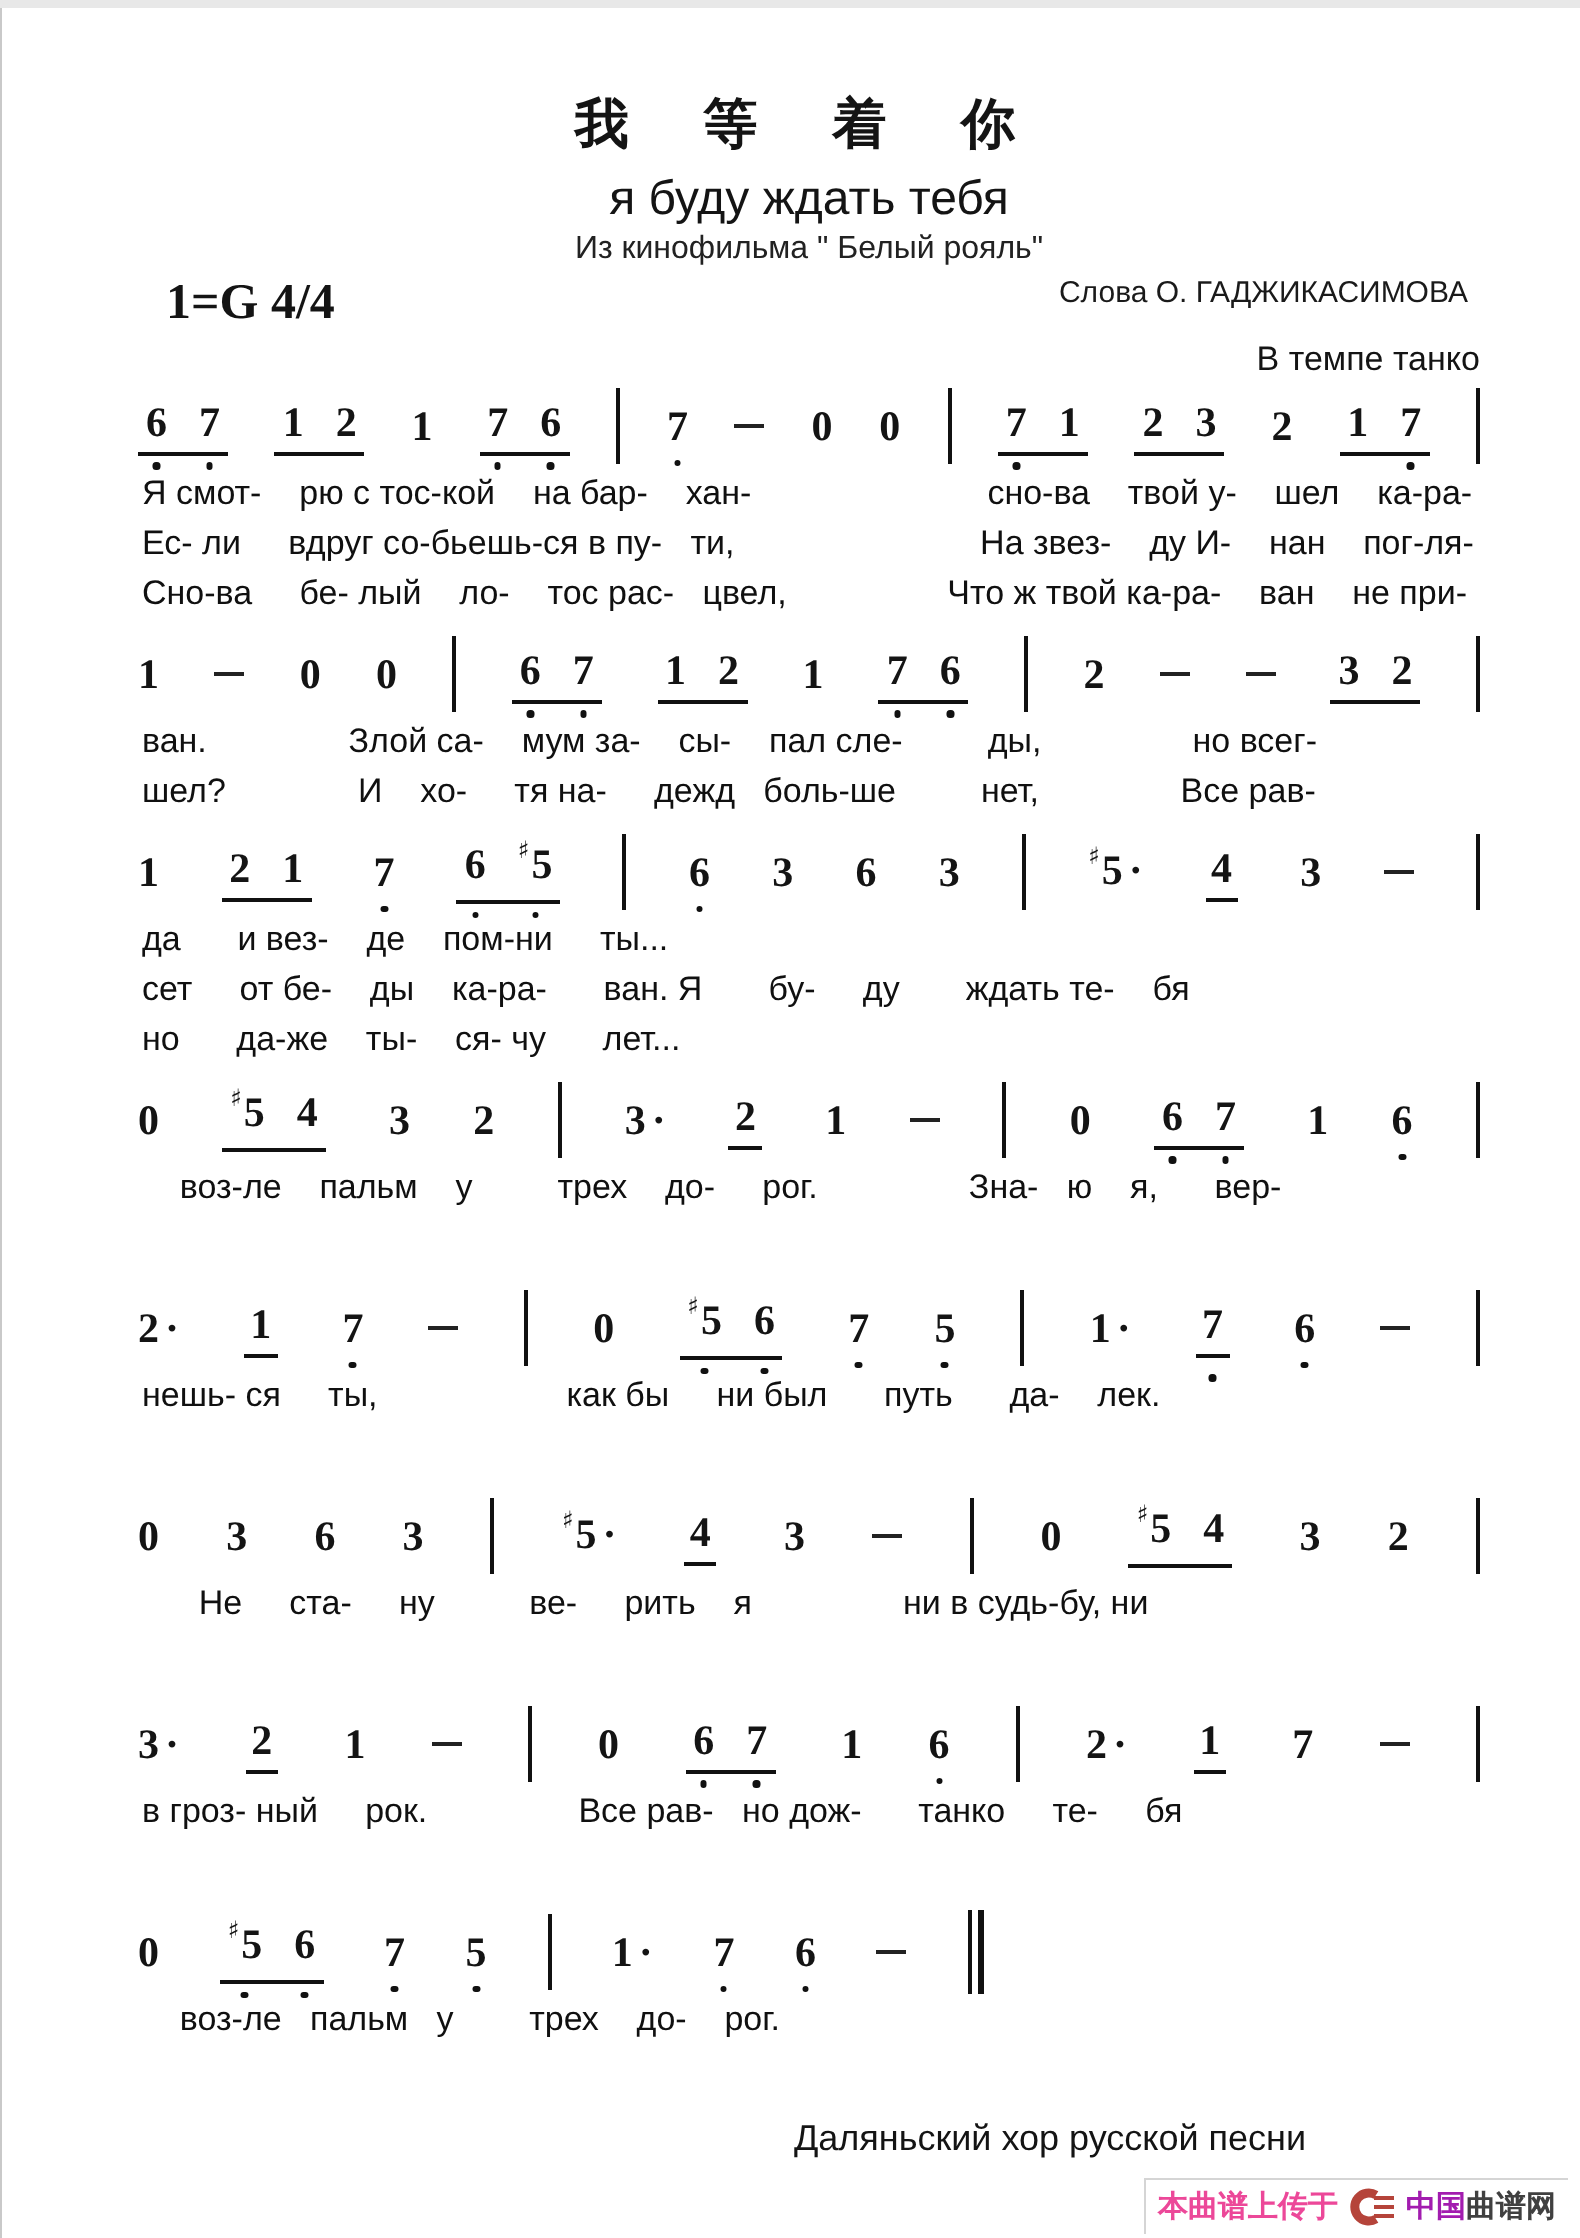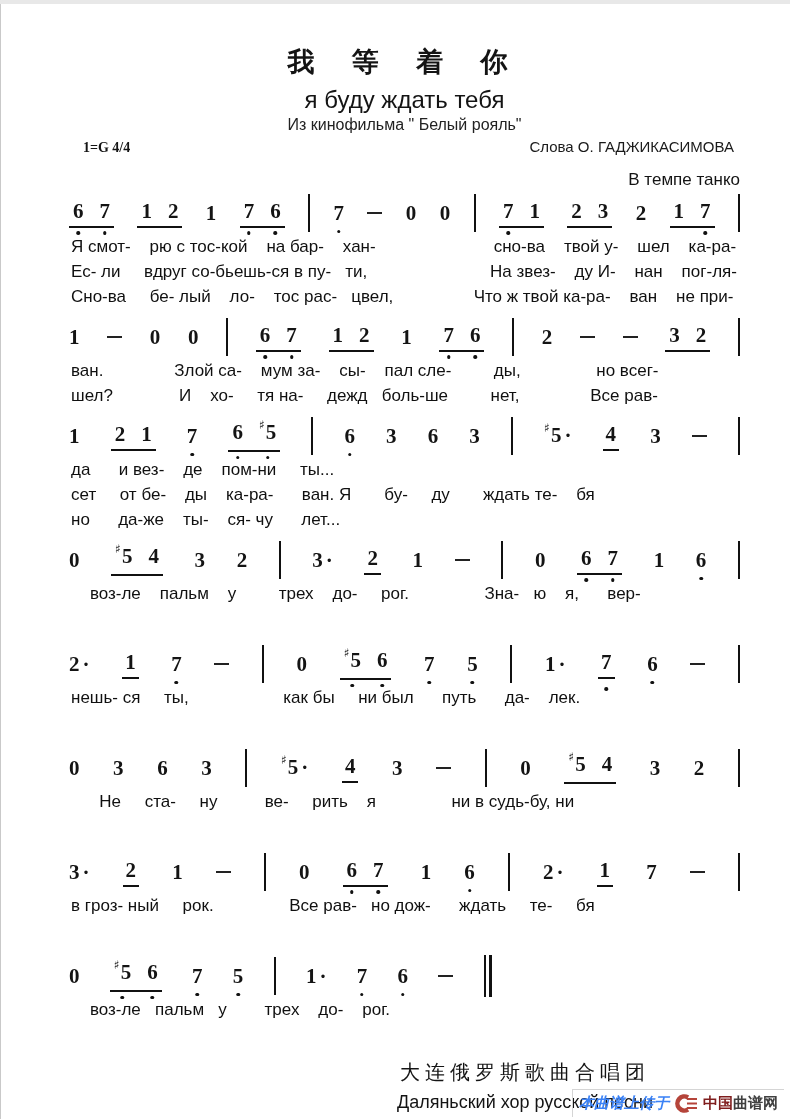--- a/index.html
+++ b/index.html
@@ -23,21 +23,21 @@
     font-size:27px;font-weight:700;letter-spacing:14px;
     margin:6px 0 2px 0;
   }
   .title-ru{font-size:24px;font-weight:500;margin:6px 0 2px 0;}
   .film{font-size:16px;color:#222;margin:2px 0 0 0;}
   .credits{
     position:absolute;right:6px;top:92px;
     text-align:left;font-size:15px;line-height:1.4;color:#1a1a1a;
   }
   .keyrow{text-align:left;margin:4px 0 0 14px;height:24px;}
-  .key{font-family:"Liberation Serif", serif;font-size:14px;font-weight:700;}
+  .key{font-family:"Liberation Serif", serif;font-size:25px;font-weight:700;}
   .tempo{text-align:right;margin:8px 0 2px 46px;font-size:17px;}
   
   .music{margin-top:2px;}
   .system{margin-bottom:7px;}
   .system.single{margin-bottom:37px;}
   .notes{
     display:flex;align-items:center;justify-content:space-between;
     height:42px;
     font-family:"Liberation Serif", serif;
     font-weight:700;font-size:21px;
@@ -81,22 +81,22 @@
   }
   .choir-ru{font-size:18px;margin-bottom:10px;}
   
   .wm{
     position:absolute;right:6px;bottom:5px;
     display:flex;align-items:center;gap:5px;
     font-size:15px;font-weight:700;
     padding:4px 6px;
     border-left:1px solid #d5d5d5;border-top:1px solid #d5d5d5;
   }
-  .wm-prefix{color:#3b82f6;font-style:italic;}
-  .wm-site-bold{color:#7f1d1d;}
+  .wm-prefix{color:#ec4899;}
+  .wm-site-bold{color:#a21caf;}
   .wm-site-rest{color:#404040;}
 </style>
 </head>
 <body>
 
 <div class="page">
 
   <div class="hdr">
     <div class="title-zh">我 等 着 你</div>
     <div class="title-ru">я буду ждать тебя</div>
@@ -298,21 +298,21 @@
           </span>
           <span class="note"><span class="num">1</span></span>
           <span class="note low"><span class="num">6</span></span>
           <span class="bar"></span>
           <span class="note"><span class="num">2</span><span class="aug">·</span></span>
           <span class="note usingle"><span class="num">1</span></span>
           <span class="note"><span class="num">7</span></span>
           <span class="dashline"></span>
           <span class="bar"></span>
         </div>
-        <div class="lyr">в гроз- ный     рок.                Все рав-   но дож-      ждать     те-     бя</div>
+        <div class="lyr">в гроз- ный     рок.                Все рав-   но дож-      танко     те-     бя</div>
       </div>
       <div class="system single" style="width: 63%;">
         <div class="notes">
           <span class="note"><span class="num">0</span></span>
           <span class="grp">
             <span class="note low"><span class="sharp">♯</span><span class="num">5</span></span>
             <span class="note low"><span class="num">6</span></span>
           </span>
           <span class="note low"><span class="num">7</span></span>
           <span class="note low"><span class="num">5</span></span>
@@ -324,21 +324,20 @@
           <span class="final">
             <i></i>
             <i></i>
           </span>
         </div>
         <div class="lyr">    воз-ле   пальм   у        трех    до-    рог.</div>
       </div>
     </div>
 
   <div class="ftr">
-    <div class="choir-zh">大连俄罗斯歌曲合唱团</div>
     <div class="choir-ru">Даляньский   хор русской песни</div>
 
   </div>
 
   <div class="wm">
     <span class="wm-prefix">本曲谱上传于</span>
     <span style="display:inline-flex;">
       <svg width="24" height="19" viewBox="0 0 24 19" aria-hidden="true">
         <path d="M14 3.5 A7 7 0 1 0 14 15.5" stroke="#b5443a" stroke-width="4.5" fill="none"></path>
         <line x1="13" y1="5" x2="23" y2="5" stroke="#b5443a" stroke-width="2"></line>

